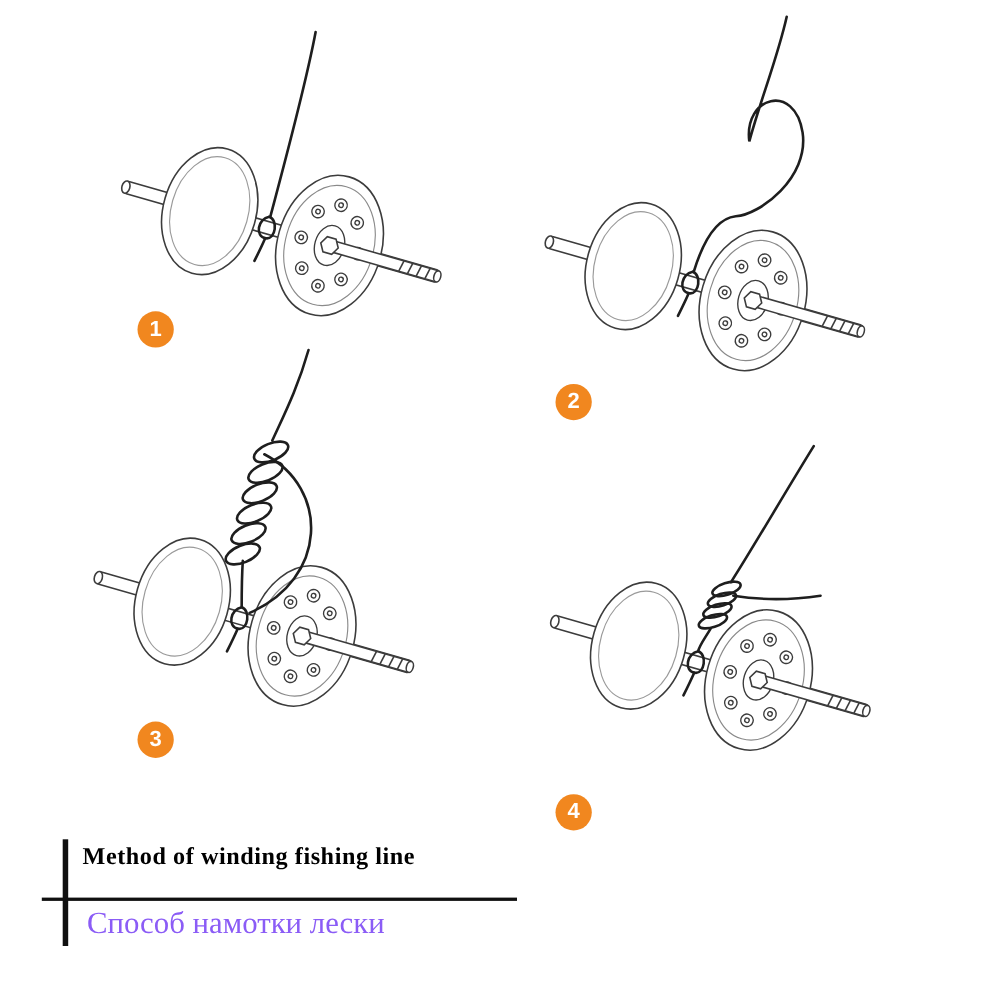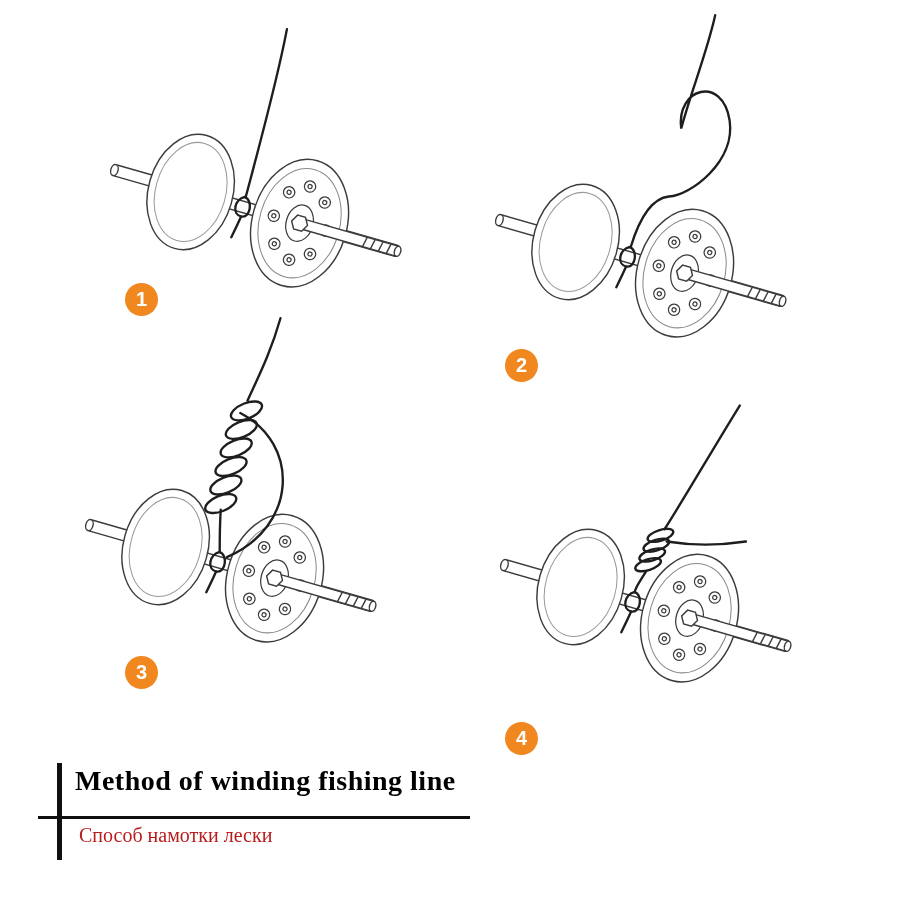--- a/index.html
+++ b/index.html
@@ -15,25 +15,25 @@
     position:absolute;width:33px;height:33px;border-radius:50%;
     background:var(--badge-orange,#f1871f);color:#fff;
     font-family:"Liberation Sans","DejaVu Sans",sans-serif;
     font-weight:bold;font-size:20px;line-height:33px;text-align:center;
     user-select:none;
   }
   .vbar{position:absolute;left:57px;top:763px;width:5px;height:97px;background:#101010;}
   .hbar{position:absolute;left:38px;top:816px;width:432px;height:3px;background:#101010;}
   h1.title-en{
     position:absolute;left:75px;top:765px;margin:0;
-    font-size:28px;font-weight:bold;color:#000;letter-spacing:0.5px;white-space:nowrap;
+    font-size:22px;font-weight:bold;color:#000;letter-spacing:0.5px;white-space:nowrap;
   }
   h2.title-ru{
     position:absolute;left:79px;top:824px;margin:0;
-    font-size:20px;font-weight:normal;color:#b91c1c;white-space:nowrap;
+    font-size:28px;font-weight:normal;color:#8b5cf6;white-space:nowrap;
   }
   #sprite{position:absolute;width:0;height:0;overflow:hidden;}
 </style>
 </head>
 <body>
 
 <div id="canvas">
 
   <svg id="sprite" aria-hidden="true">
     <defs>

